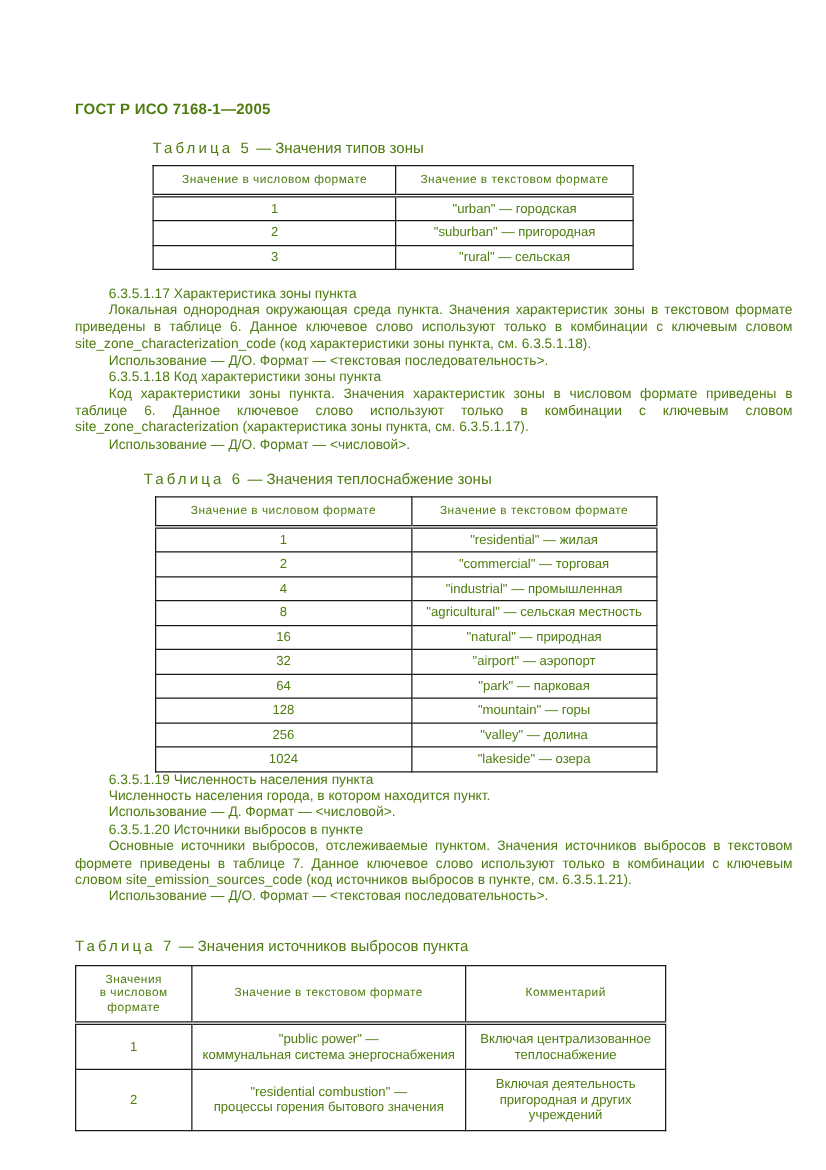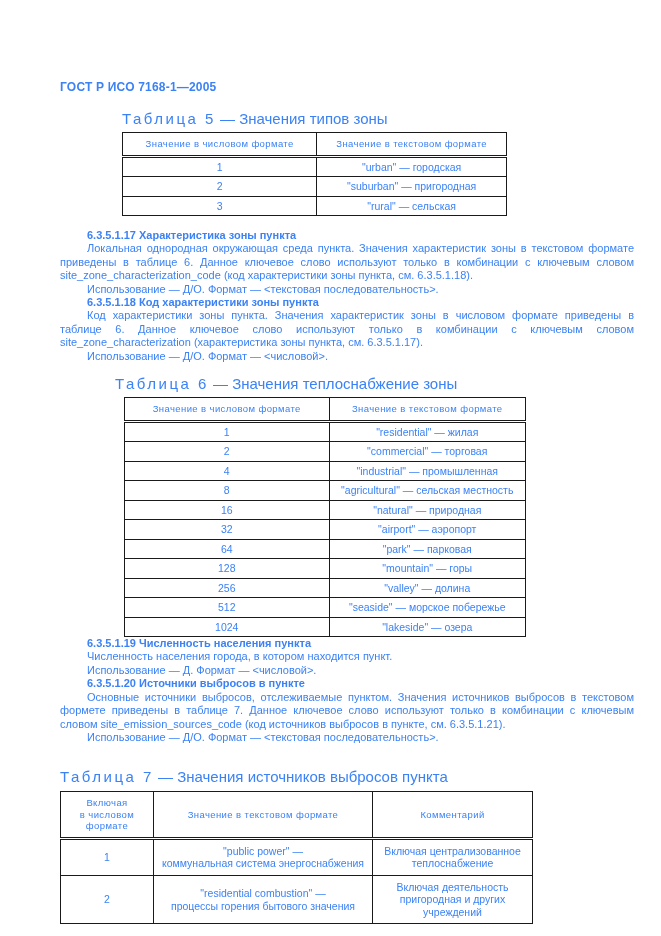--- a/index.html
+++ b/index.html
@@ -2,42 +2,42 @@
 <html lang="ru"><head>
 <meta charset="utf-8">
 <style>
   html, body { margin: 0; padding: 0; background: #ffffff; }
   .page {
     position: relative;
     width: 661px;
     height: 936px;
     margin: 0 auto;
     background: #ffffff;
-    color: #3b82f6;
+    color: #4d7c0f;
     font-family: "Liberation Sans", sans-serif;
     box-sizing: border-box;
     padding: 80px 27px 0 60px;
     overflow: hidden;
   }
   .doc-header {
     font-size: 12px;
     font-weight: bold;
     letter-spacing: 0.2px;
     margin: 0 0 18px 0;
   }
   p { margin: 0; }
   .para {
     font-size: 11px;
     line-height: 13.4px;
     text-align: justify;
     text-indent: 27px;
   }
-  .heading { text-align: left; font-weight: bold; }
+  .heading { text-align: left; }
   .caption {
-    font-size: 15px;
+    font-size: 12px;
     line-height: 13px;
   }
   .cap-label { letter-spacing: 2.5px; }
   .cap-t5 { margin: 0 0 7px 62px; }
   .cap-t6 { margin: 14px 0 7px 55px; }
   .cap-t7 { margin: 26px 0 8px 0; }
   .gap-after-table { margin-top: 13px; }
   .gap-small { }
   table.doc-table {
     border-collapse: collapse;
@@ -157,24 +157,20 @@
       </tr>
       <tr>
         <td>128</td>
         <td>"mountain" — горы</td>
       </tr>
       <tr>
         <td>256</td>
         <td>"valley" — долина</td>
       </tr>
       <tr>
-        <td>512</td>
-        <td>"seaside" — морское побережье</td>
-      </tr>
-      <tr>
         <td>1024</td>
         <td>"lakeside" — озера</td>
       </tr>
     </tbody>
   </table>
 
   <p class="para heading gap-small">6.3.5.1.19 Численность населения пункта</p>
   <p class="para">Численность населения города, в котором находится пункт.</p>
   <p class="para">Использование — Д. Формат — &lt;числовой&gt;.</p>
 
@@ -185,21 +181,21 @@
   <p class="caption cap-t7"><span class="cap-label">Таблица 7</span> <span>— Значения источников выбросов пункта</span></p>
 
   <table class="doc-table t7">
     <colgroup>
         <col style="width:93px">
         <col style="width:219px">
         <col>
       </colgroup>
     <thead>
       <tr>
-        <th>Включая
+        <th>Значения
 в числовом формате</th>
         <th>Значение в текстовом формате</th>
         <th>Комментарий</th>
       </tr>
     </thead>
     <tbody>
       <tr>
         <td>1</td>
         <td>"public power" —
 коммунальная система энергоснабжения</td>

